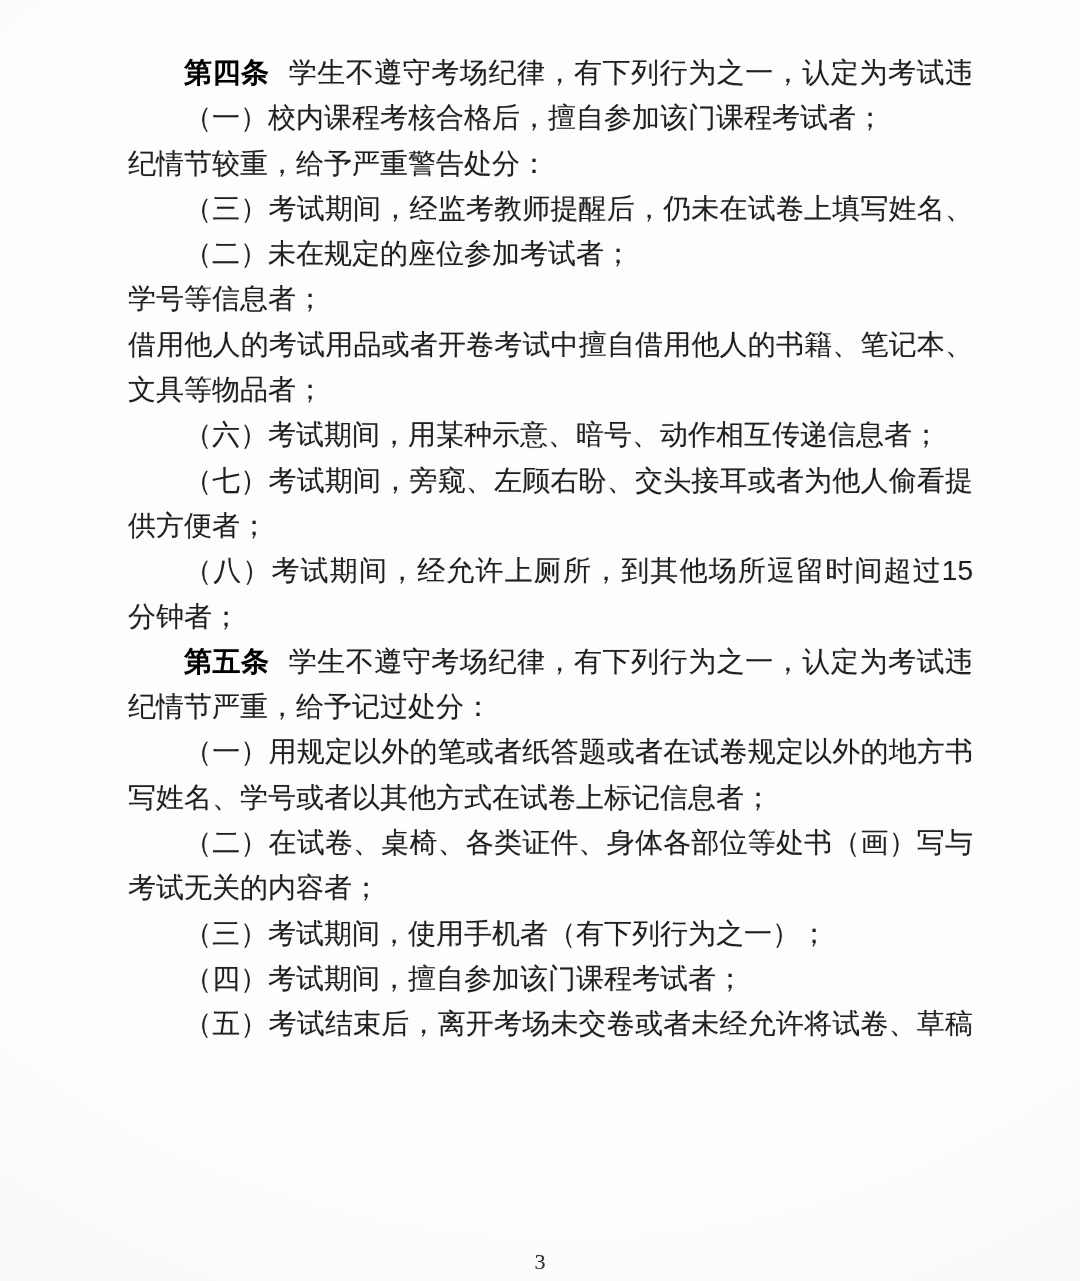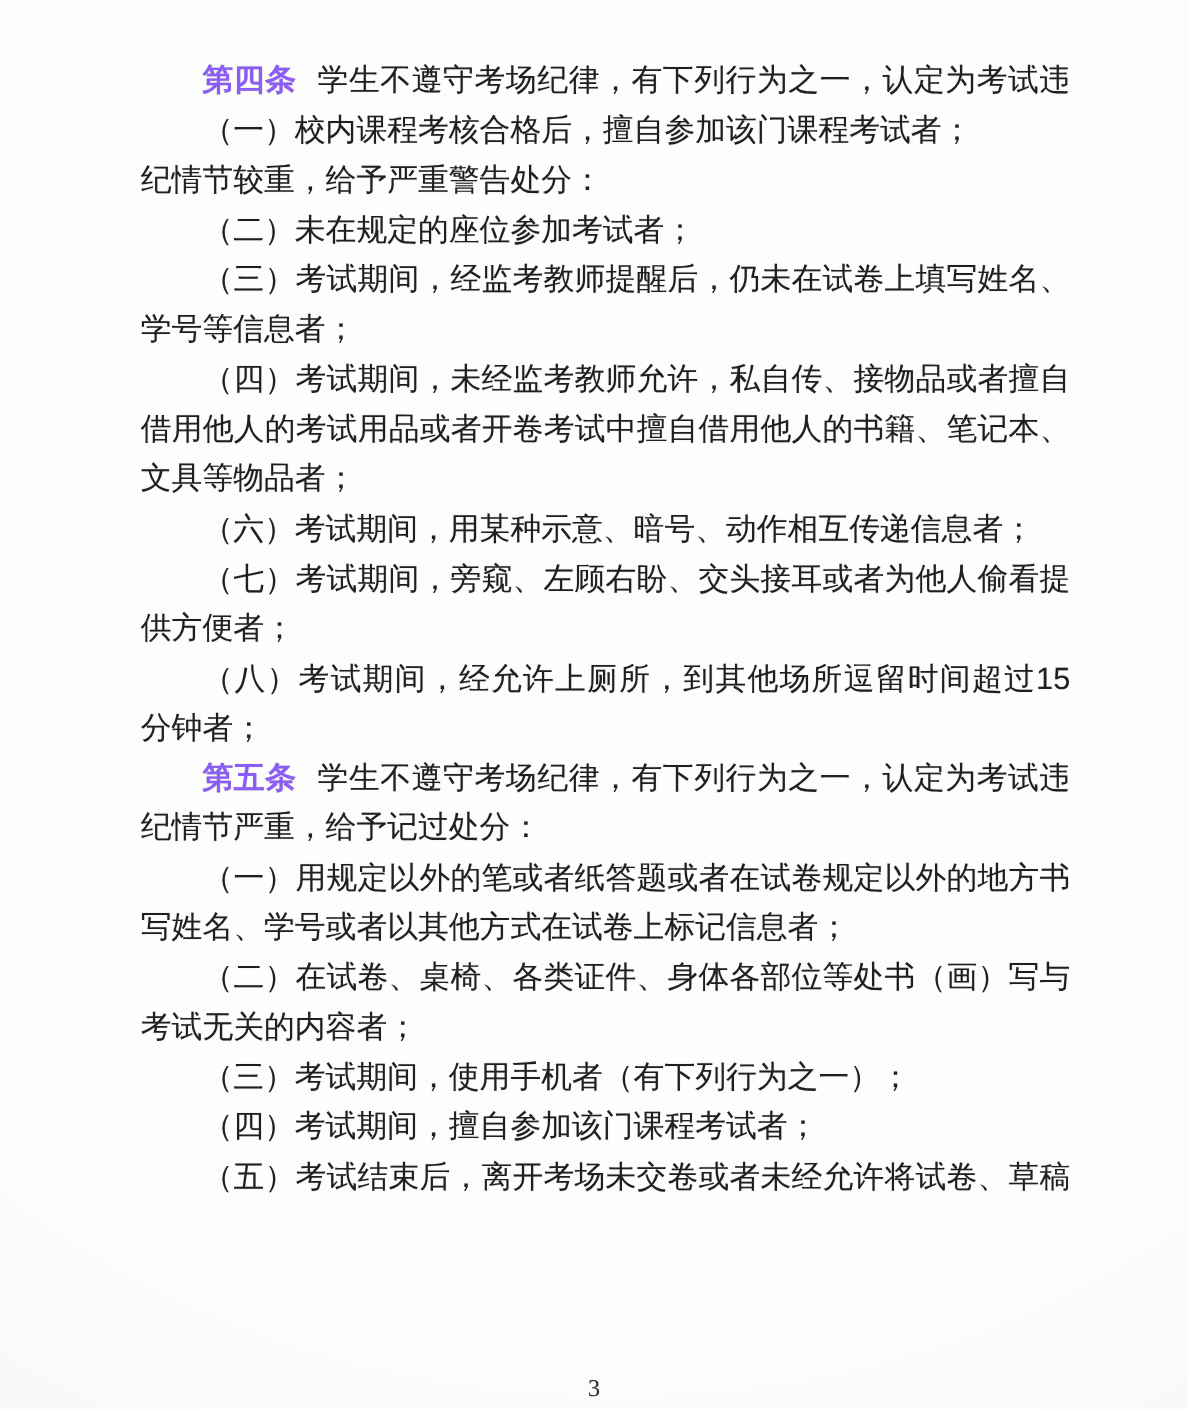--- a/index.html
+++ b/index.html
@@ -35,21 +35,21 @@
   
   .line.in { text-indent: 56px; }
   
   .line.j {
     text-align: justify;
     text-align-last: justify;
     white-space: normal;
   }
   .lead {
     font-weight: 700;
-    color: #8b5cf6;
+    color: #000000;
     margin-right: 19px;
   }
   .page-number {
     position: absolute;
     left: 0;
     right: 0;
     bottom: 6px;
     text-align: center;
     font-family: "Liberation Serif", "DejaVu Serif", serif;
     font-size: 22px;
@@ -59,24 +59,23 @@
 </style>
 </head>
 <body>
 
 <div class="page">
   <div class="content">
 
     <div class="line in j"><b class="lead">第四条</b><span>学生不遵守考场纪律，有下列行为之一，认定为考试违</span></div>
     <div class="line in"><span>（一）校内课程考核合格后，擅自参加该门课程考试者；</span></div>
     <div class="line"><span>纪情节较重，给予严重警告处分：</span></div>
+    <div class="line in j"><span>（三）考试期间，经监考教师提醒后，仍未在试卷上填写姓名、</span></div>
     <div class="line in"><span>（二）未在规定的座位参加考试者；</span></div>
-    <div class="line in j"><span>（三）考试期间，经监考教师提醒后，仍未在试卷上填写姓名、</span></div>
     <div class="line"><span>学号等信息者；</span></div>
-    <div class="line in j"><span>（四）考试期间，未经监考教师允许，私自传、接物品或者擅自</span></div>
     <div class="line j"><span>借用他人的考试用品或者开卷考试中擅自借用他人的书籍、笔记本、</span></div>
     <div class="line"><span>文具等物品者；</span></div>
     <div class="line in"><span>（六）考试期间，用某种示意、暗号、动作相互传递信息者；</span></div>
     <div class="line in j"><span>（七）考试期间，旁窥、左顾右盼、交头接耳或者为他人偷看提</span></div>
     <div class="line"><span>供方便者；</span></div>
     <div class="line in j"><span>（八）考试期间，经允许上厕所，到其他场所逗留时间超过15</span></div>
     <div class="line"><span>分钟者；</span></div>
     <div class="line in j"><b class="lead">第五条</b><span>学生不遵守考场纪律，有下列行为之一，认定为考试违</span></div>
     <div class="line"><span>纪情节严重，给予记过处分：</span></div>
     <div class="line in j"><span>（一）用规定以外的笔或者纸答题或者在试卷规定以外的地方书</span></div>

